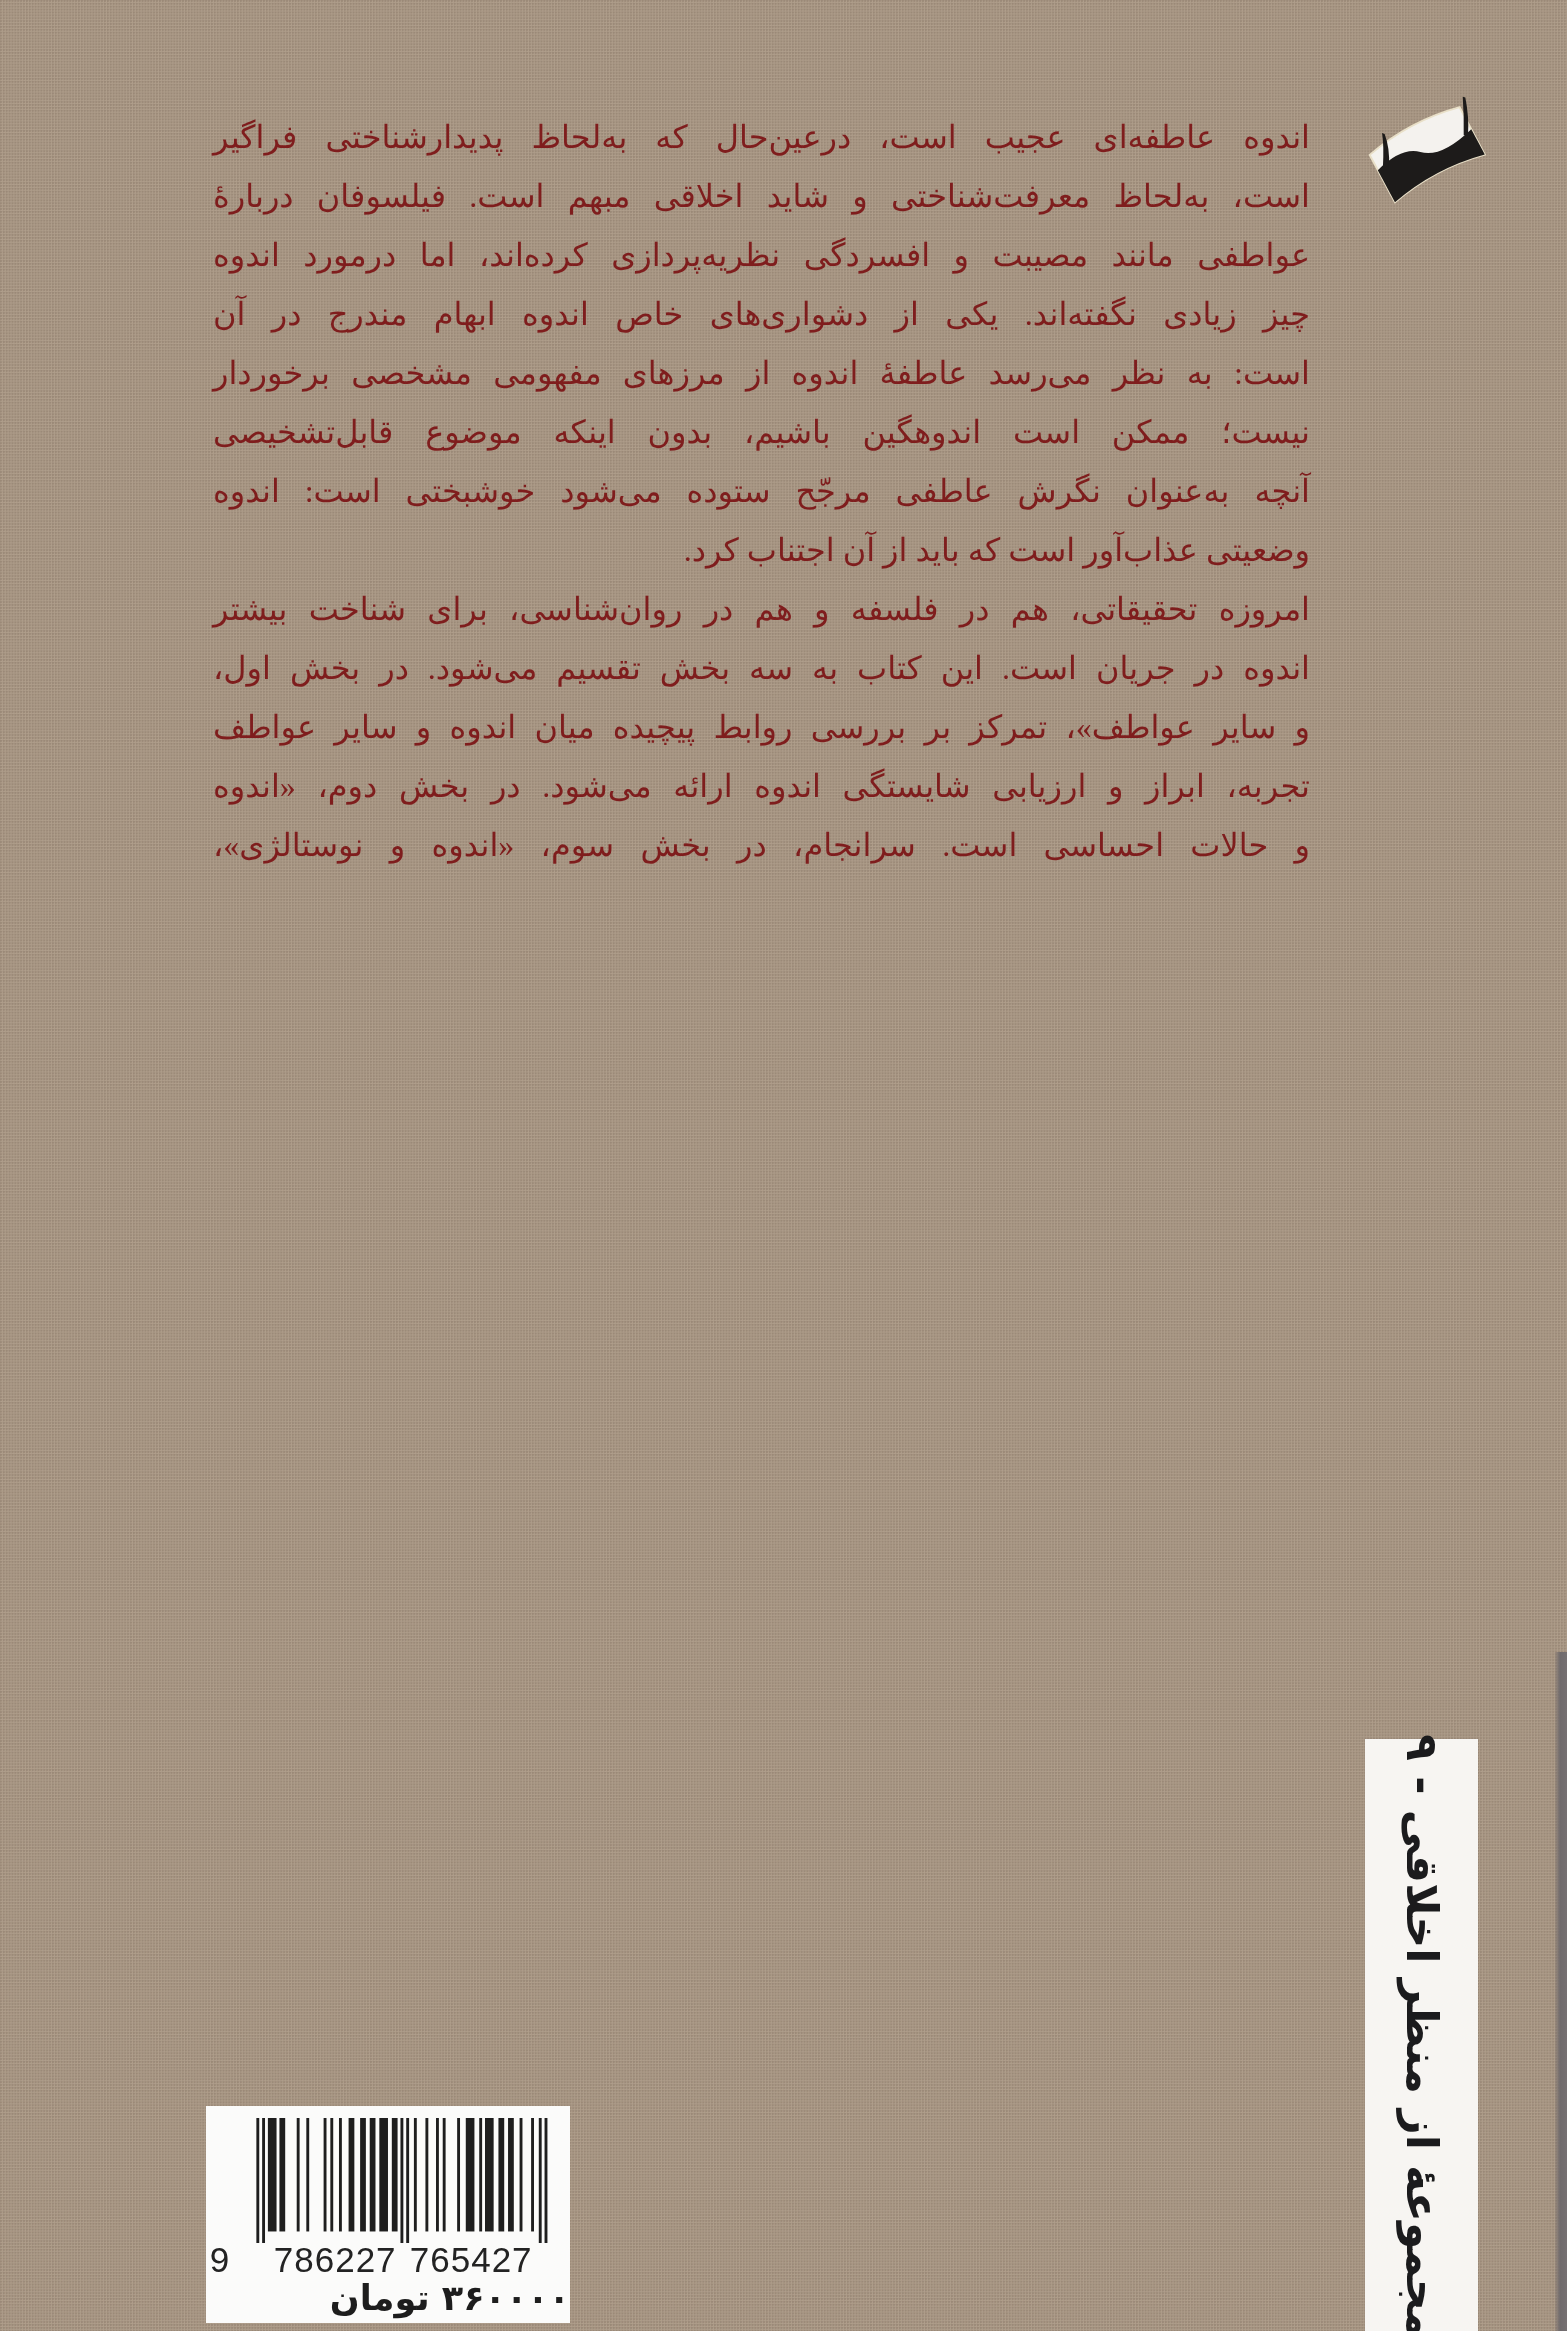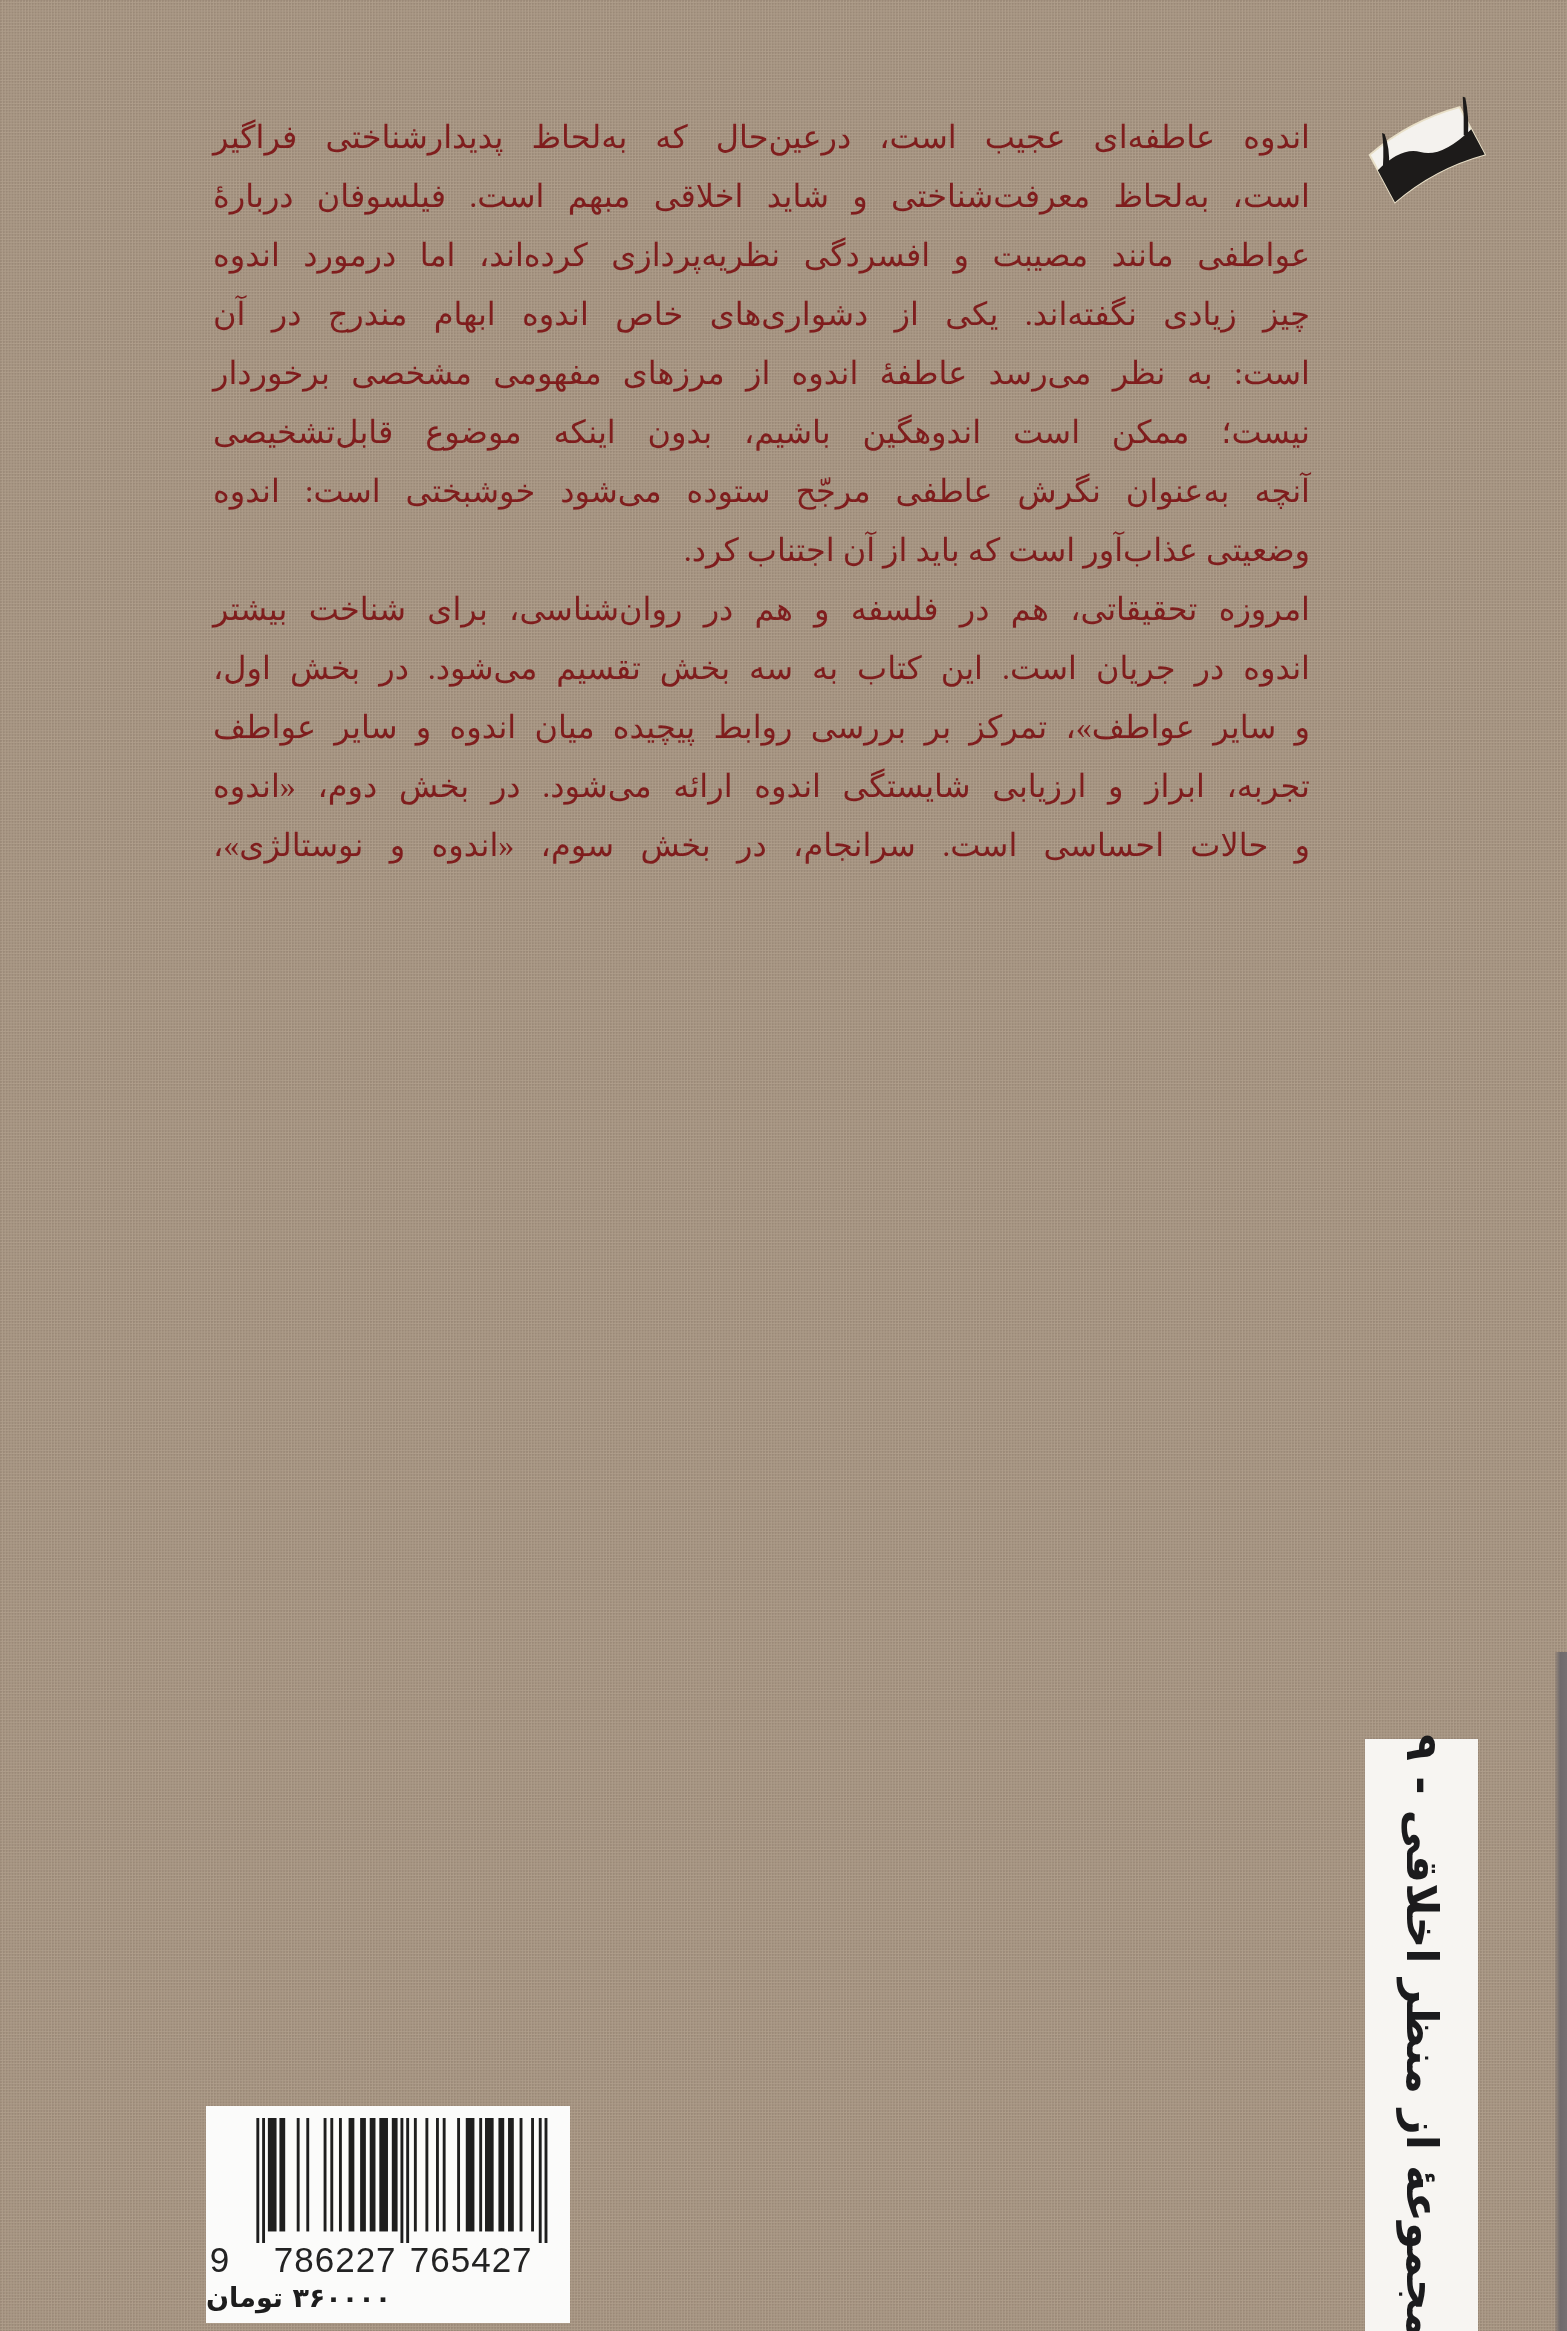--- a/index.html
+++ b/index.html
@@ -107,25 +107,25 @@
   }
   .barcode-digits span {
     position: absolute;
     top: 0;
   }
   .price {
     position: absolute;
     left: 0;
     top: 173px;
     width: 100%;
-    text-align: left;
+    text-align: right;
     direction: rtl;
     font-family: "DejaVu Sans", sans-serif;
     font-weight: bold;
-    font-size: 27px;
+    font-size: 35px;
     color: #1d1d1d;
     line-height: 38px;
   }
 </style>
 </head>
 <body>
 
 <div class="spine-shadow"></div>
 
 <div class="logo">

